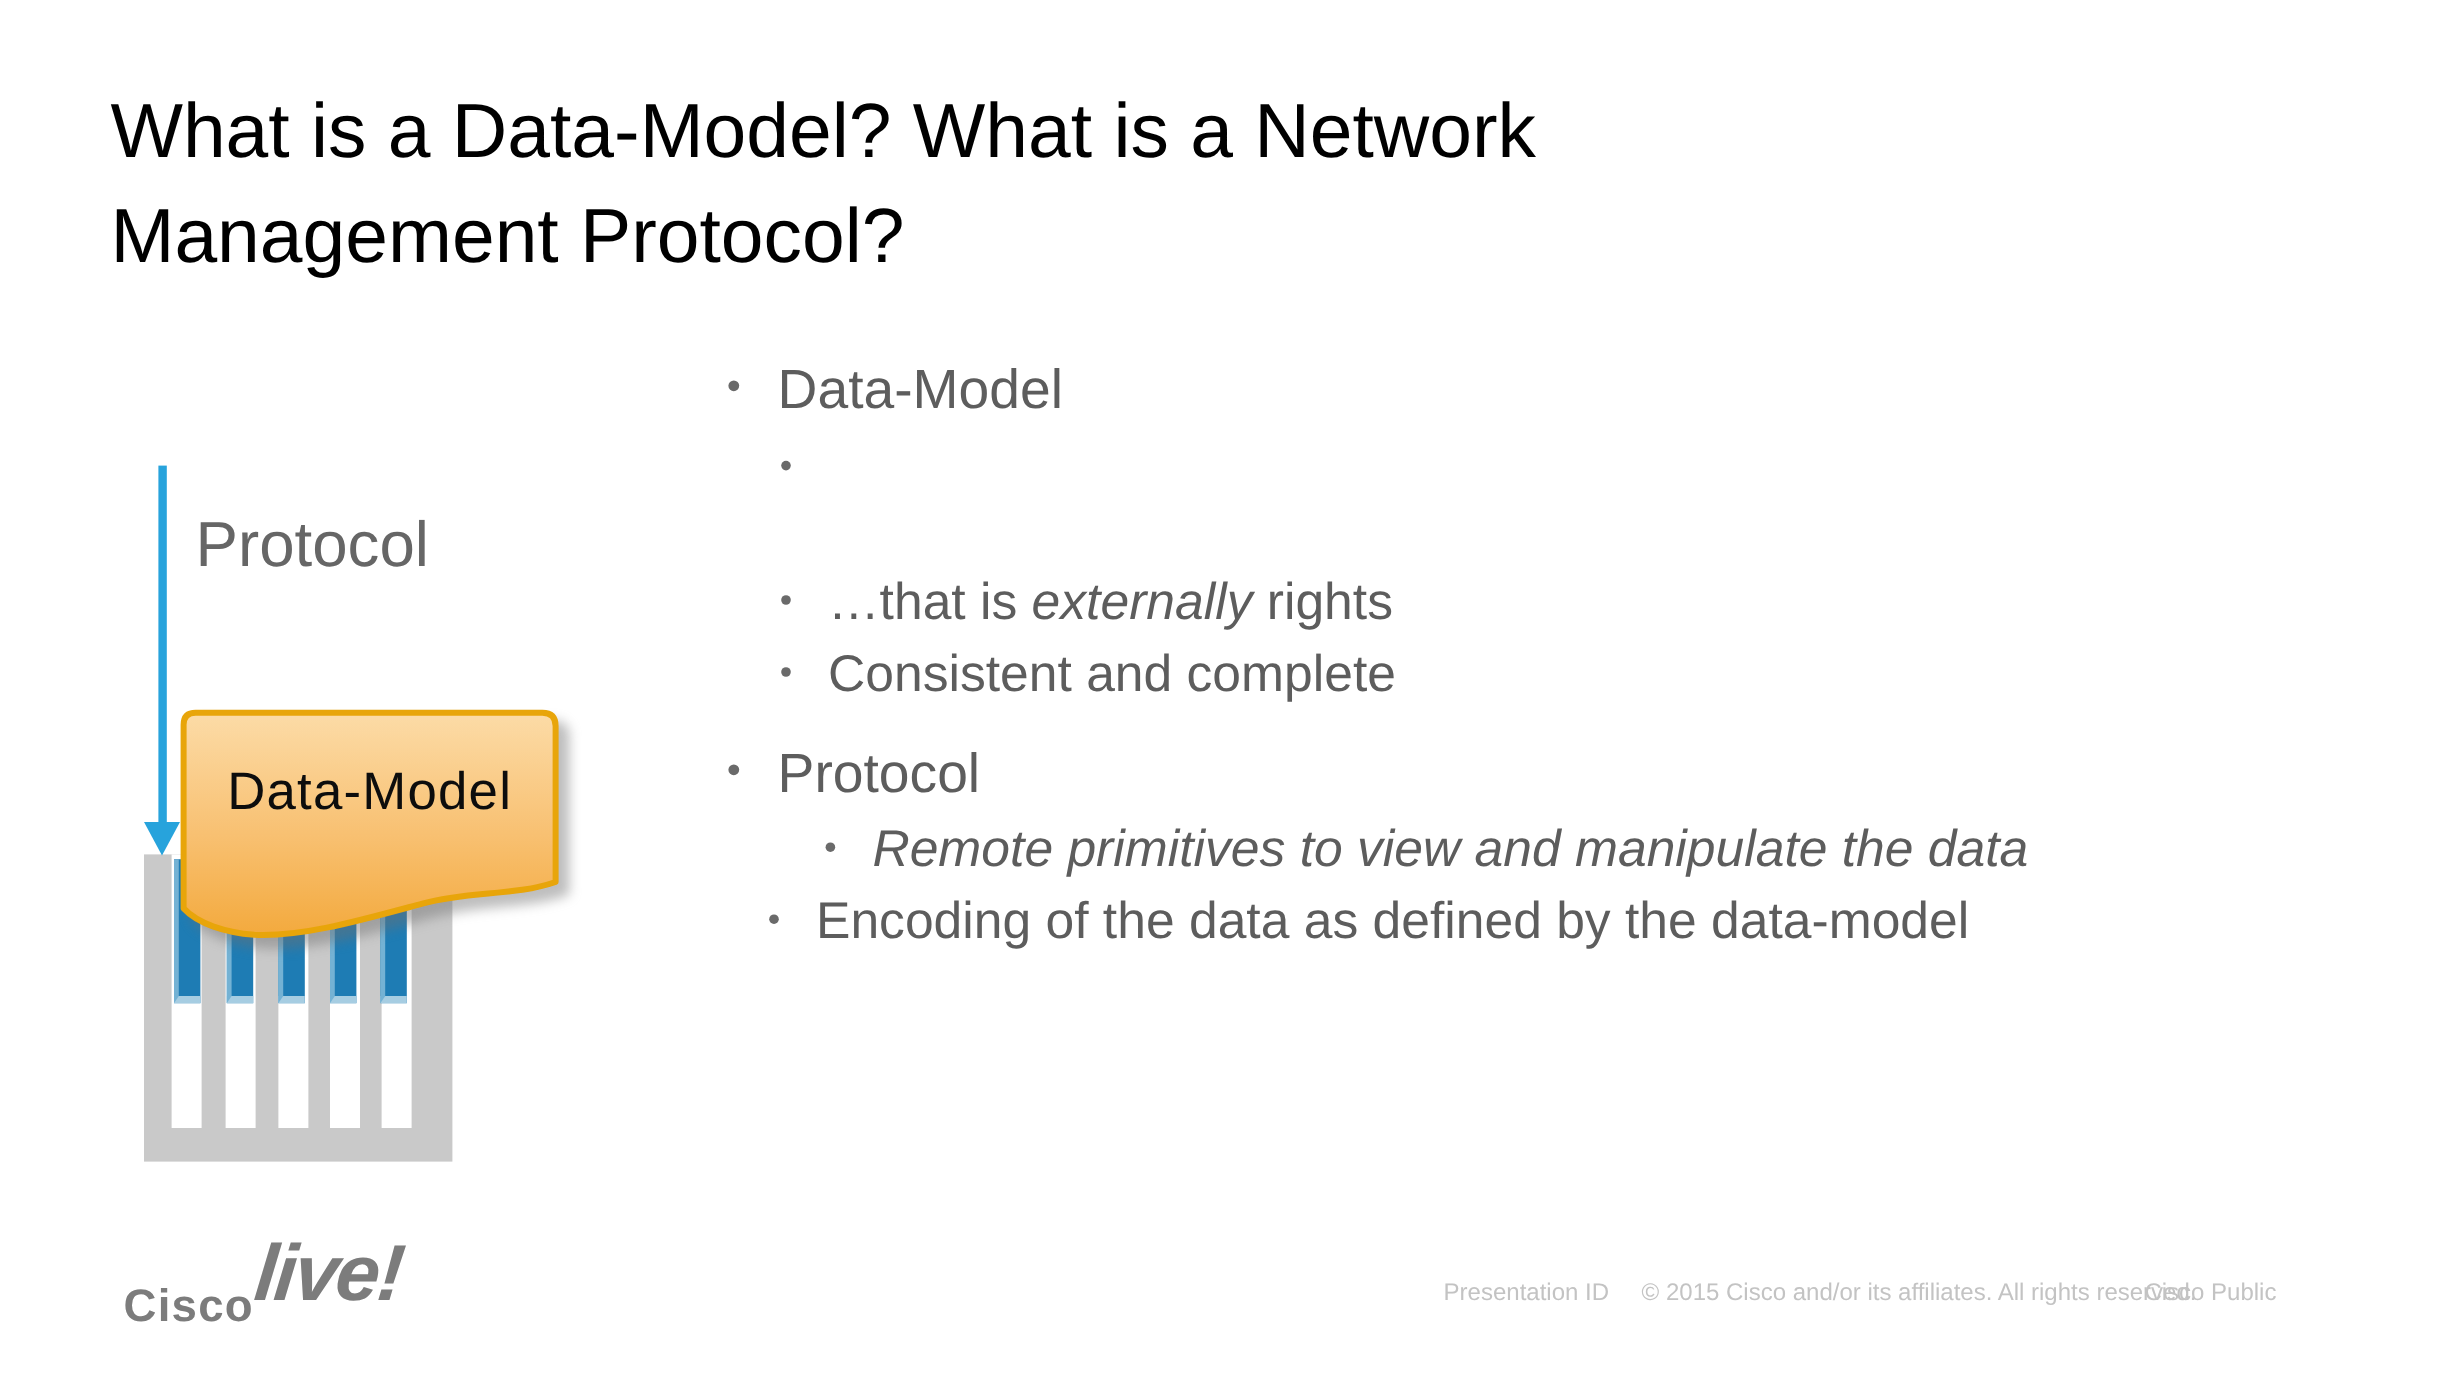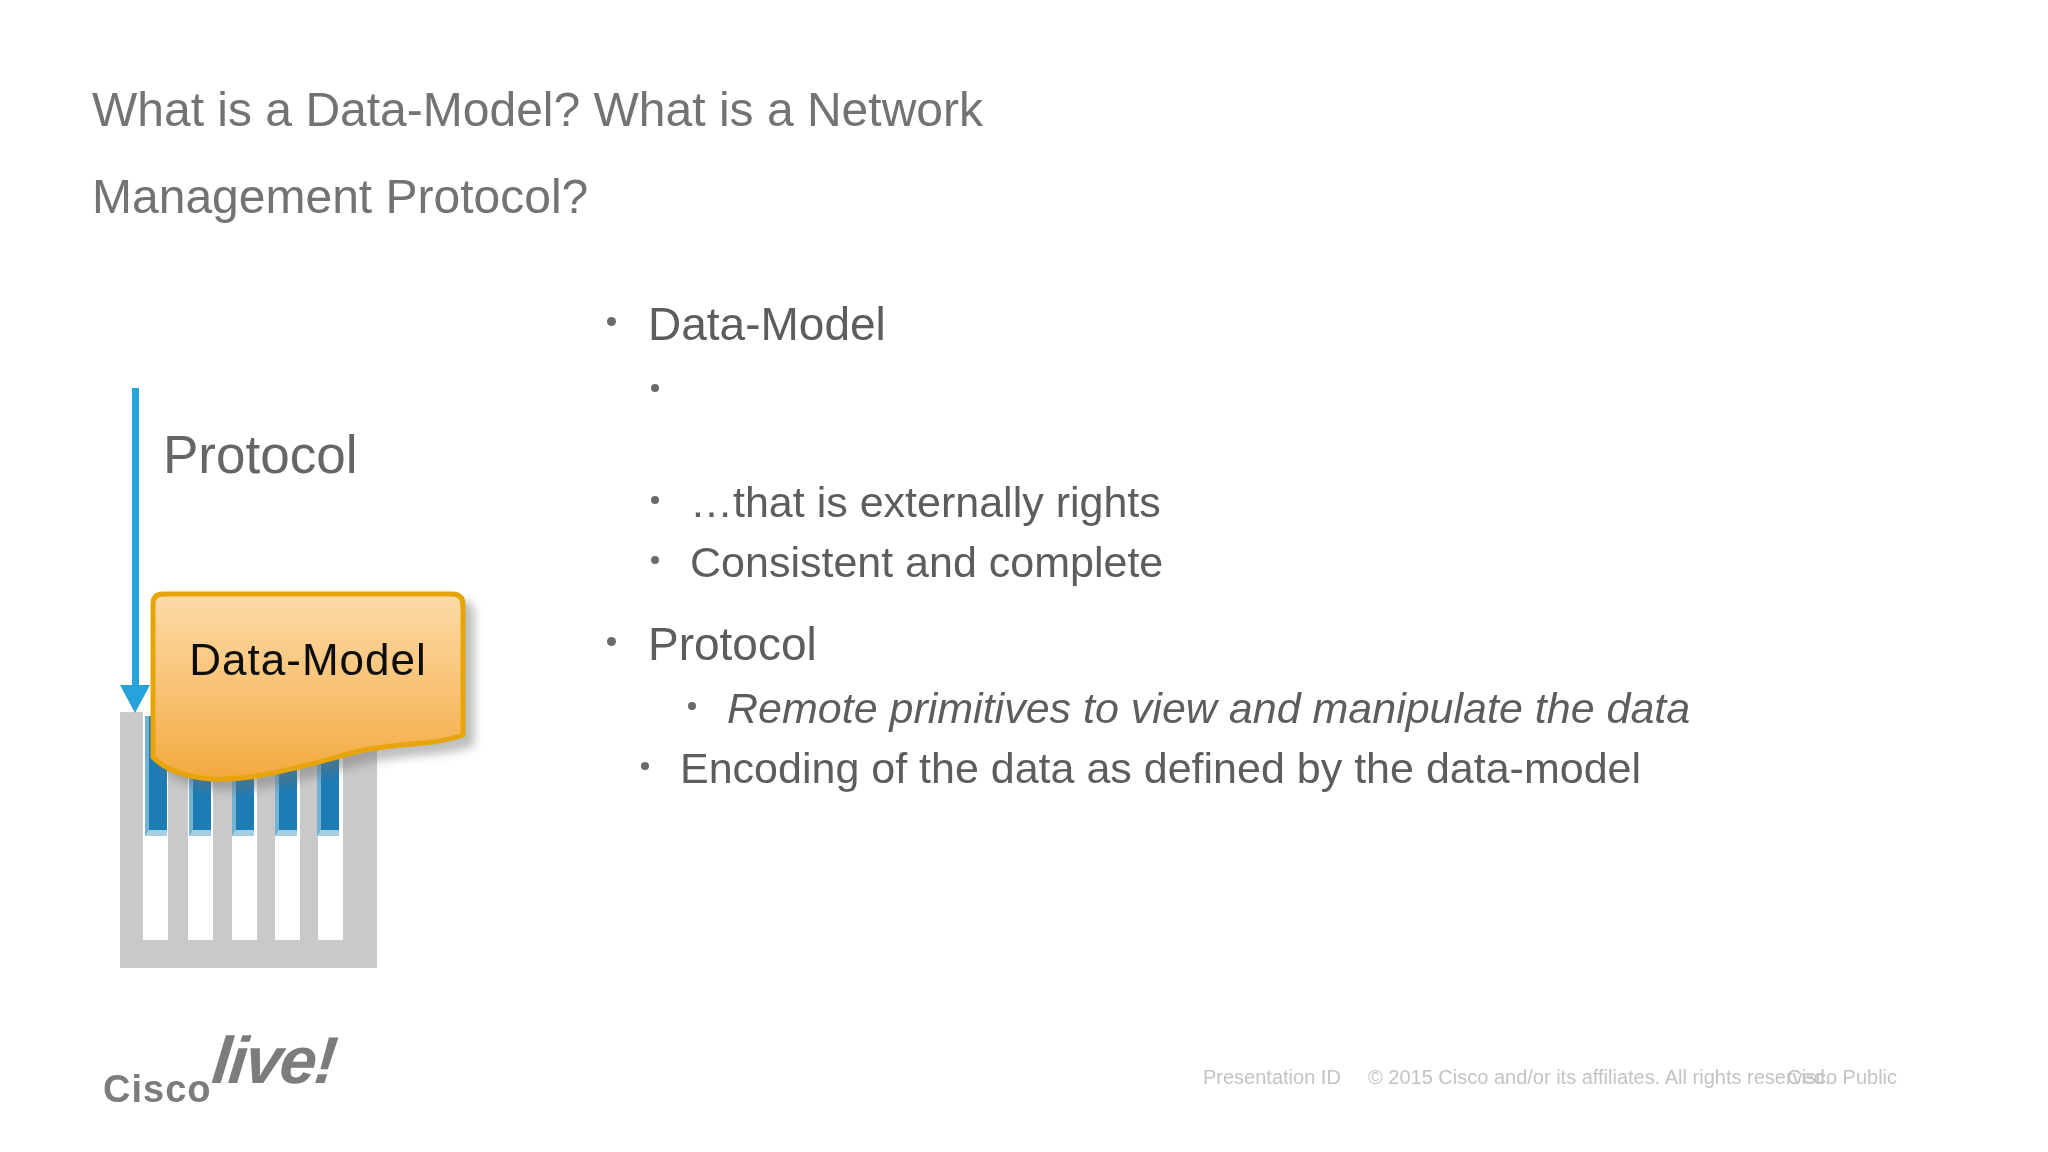--- a/index.html
+++ b/index.html
@@ -1,31 +1,31 @@
 <!DOCTYPE html>
 <html><head>
 <meta charset="utf-8">
 <style>
   html,body{margin:0;padding:0;background:#ffffff;}
   body{width:2048px;height:1152px;position:relative;overflow:hidden;
        font-family:"Liberation Sans", sans-serif;}
   .abs{position:absolute;}
 
   
-  #title{left:92px;top:66px;width:1560px;font-size:48px;line-height:87px;
-         color:#737373;letter-spacing:0px;}
+  #title{left:92px;top:66px;width:1560px;font-size:64px;line-height:87px;
+         color:#000000;letter-spacing:0px;}
 
   
   .b1{font-size:46px;line-height:56px;color:#5d5d5d;}
   .b2{font-size:43px;line-height:57px;color:#5d5d5d;}
   .bullet{position:absolute;}
   .bullet::before{content:"";position:absolute;border-radius:50%;background:#6a6a6a;}
   .b1.bullet::before{width:9px;height:9px;left:-41px;top:21px;}
   .b2.bullet::before{width:8px;height:8px;left:-39px;top:22px;}
-  .em-it{}
+  .em-it{font-style:italic;}
 
   
   #protocol-label{left:163px;top:424px;font-size:53px;color:#666666;}
   #arrow-line{left:132px;top:388px;width:7px;height:300px;background:#27a3dc;z-index:5;}
   #arrow-head{left:120px;top:685px;width:0;height:0;z-index:5;
               border-left:15px solid transparent;border-right:15px solid transparent;
               border-top:28px solid #27a3dc;}
   #comb{left:120px;top:712px;width:257px;height:256px;background:#c9c9c9;z-index:1;}
   .slot{position:absolute;top:0;width:25px;height:228px;background:#ffffff;}
   .bar{position:absolute;width:18px;height:114px;background:#1e7cb4;z-index:2;

